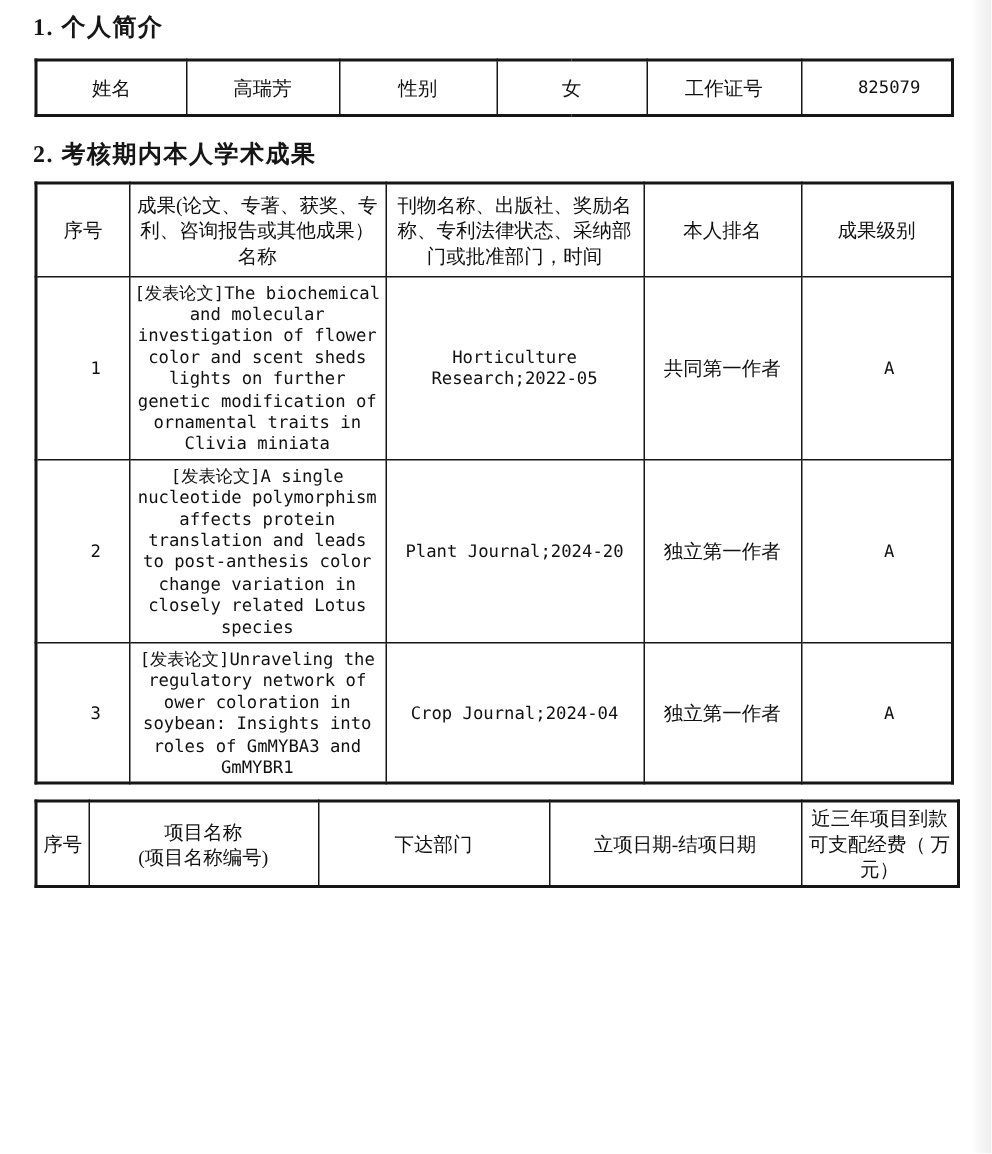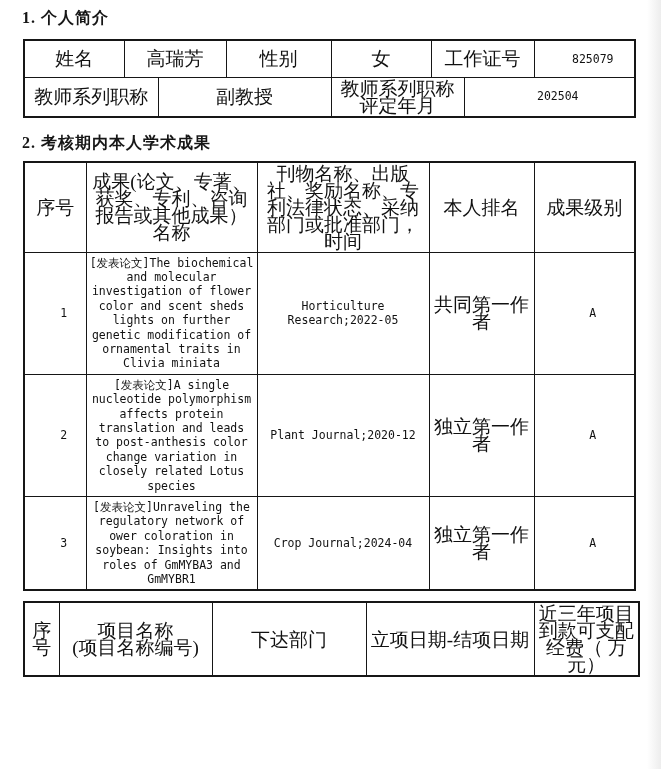--- a/index.html
+++ b/index.html
@@ -33,21 +33,21 @@
   table {
     border-collapse: collapse;
     table-layout: fixed;
     margin-left: 23px;
     border: 2px solid #161616;
   }
   td {
     border: 1px solid #161616;
     text-align: center;
     vertical-align: middle;
-    font-size: 19px;
+    font-size: 13px;
     line-height: 17px;
     padding: 2px 3px;
     overflow: hidden;
     word-wrap: break-word;
   }
   
   #profile-table { width: 611px; margin-top: 10px; }
   #profile-table td { height: 37px; }
   
   #achv-table { width: 611px; margin-top: 7px; }
@@ -96,26 +96,20 @@
     </colgroup>
     <tbody>
         <tr>
       <td colspan="2">姓名</td>
       <td colspan="2">高瑞芳</td>
       <td colspan="2">性别</td>
       <td colspan="2">女</td>
       <td colspan="2">工作证号</td>
       <td colspan="2" class="latin">825079</td>
     </tr>
-    <tr>
-      <td colspan="3">教师系列职称</td>
-      <td colspan="3">副教授</td>
-      <td colspan="3">教师系列职称评定年月</td>
-      <td colspan="3" class="latin">202504</td>
-    </tr>
   </tbody>
     </table>
 
   <h2 class="section-title" id="title-2">2. 考核期内本人学术成果</h2>
 
   <table id="achv-table">
     <colgroup>
       <col style="width:62px">
         <col style="width:171px">
         <col style="width:172px">
@@ -133,21 +127,21 @@
     <tr class="achv-row-1">
       <td class="latin">1</td>
       <td class="name-cell">[发表论文]The biochemical and molecular investigation of flower color and scent sheds lights on further genetic modification of ornamental traits in Clivia miniata</td>
       <td class="name-cell">Horticulture Research;2022-05</td>
       <td>共同第一作者</td>
       <td class="latin">A</td>
     </tr>
     <tr class="achv-row-2">
       <td class="latin">2</td>
       <td class="name-cell">[发表论文]A single nucleotide polymorphism affects protein translation and leads to post-anthesis color change variation in closely related Lotus species</td>
-      <td class="name-cell">Plant Journal;2020-12</td>
+      <td class="name-cell">Plant Journal;2024-20</td>
       <td>独立第一作者</td>
       <td class="latin">A</td>
     </tr>
     <tr class="achv-row-3">
       <td class="latin">3</td>
       <td class="name-cell">[发表论文]Unraveling the regulatory network of ower coloration in soybean: Insights into roles of GmMYBA3 and GmMYBR1</td>
       <td class="name-cell">Crop Journal;2024-04</td>
       <td>独立第一作者</td>
       <td class="latin">A</td>
     </tr>

